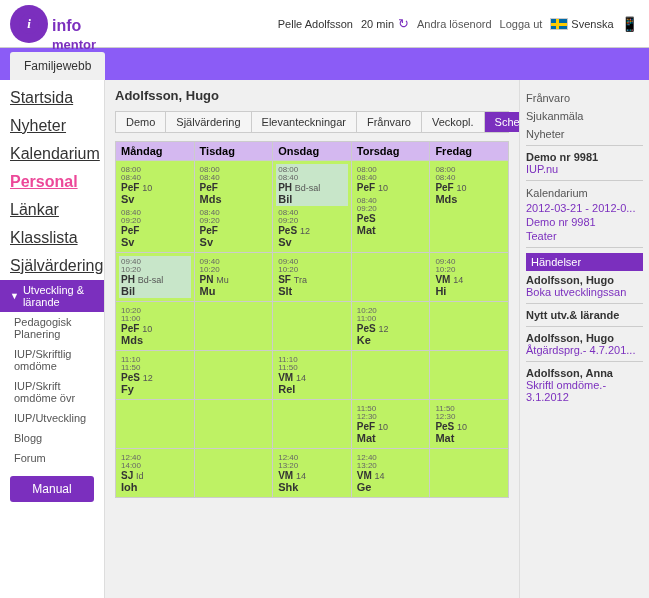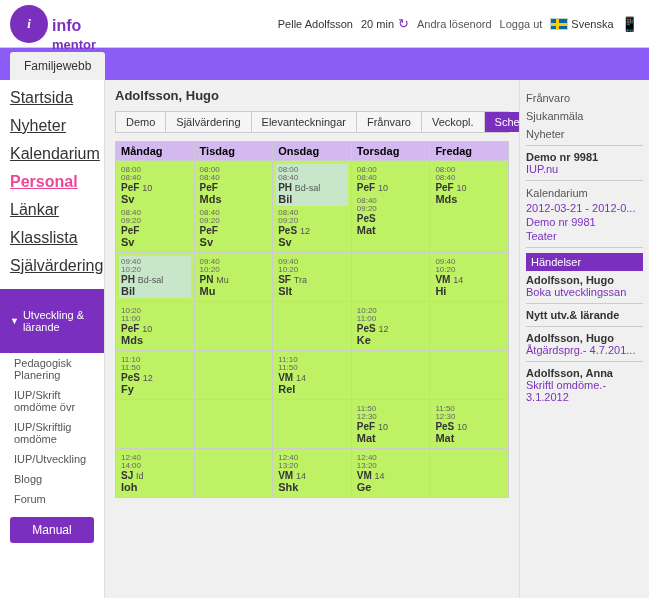--- a/index.html
+++ b/index.html
@@ -121,27 +121,26 @@
       cursor: pointer;
       color: #333;
       font-size: 16px;
       border-bottom: none;
       text-decoration: underline;
     }
     .sidebar-item.active { color: #ec4899; font-weight: bold; }
     .sidebar-section {
       background: #7b2fbe;
       color: white;
-      padding: 20px 10px;
+      padding: 4px 10px;
       font-size: 11px;
       display: flex;
       align-items: center;
       gap: 4px;
       cursor: pointer;
-      margin-top: 9px;
     }
     .sidebar-section::before { content: '▼'; font-size: 9px; }
     .sidebar-sub {
       padding: 4px 8px 4px 14px;
       font-size: 11px;
       color: #555;
       cursor: pointer;
     }
     .manual-btn {
       margin: 8px 10px;
@@ -284,22 +283,22 @@
   <div class="sidebar">
     <div class="sidebar-item">Startsida</div>
     <div class="sidebar-item">Nyheter</div>
     <div class="sidebar-item">Kalendarium</div>
     <div class="sidebar-item active">Personal</div>
     <div class="sidebar-item">Länkar</div>
     <div class="sidebar-item">Klasslista</div>
     <div class="sidebar-item">Självärdering</div>
     <div class="sidebar-section">Utveckling &amp; lärande</div>
     <div class="sidebar-sub">Pedagogisk Planering</div>
+    <div class="sidebar-sub">IUP/Skriftlig omdöme</div>
     <div class="sidebar-sub">IUP/Skrift omdöme övr</div>
-    <div class="sidebar-sub">IUP/Skriftlig omdöme</div>
     <div class="sidebar-sub">IUP/Utveckling</div>
     <div class="sidebar-sub">Blogg</div>
     <div class="sidebar-sub">Forum</div>
     <div class="manual-btn">Manual</div>
   </div>
 
   <div class="content">
     <div class="student-name">Adolfsson, Hugo</div>
 
     <div class="sub-tabs">

